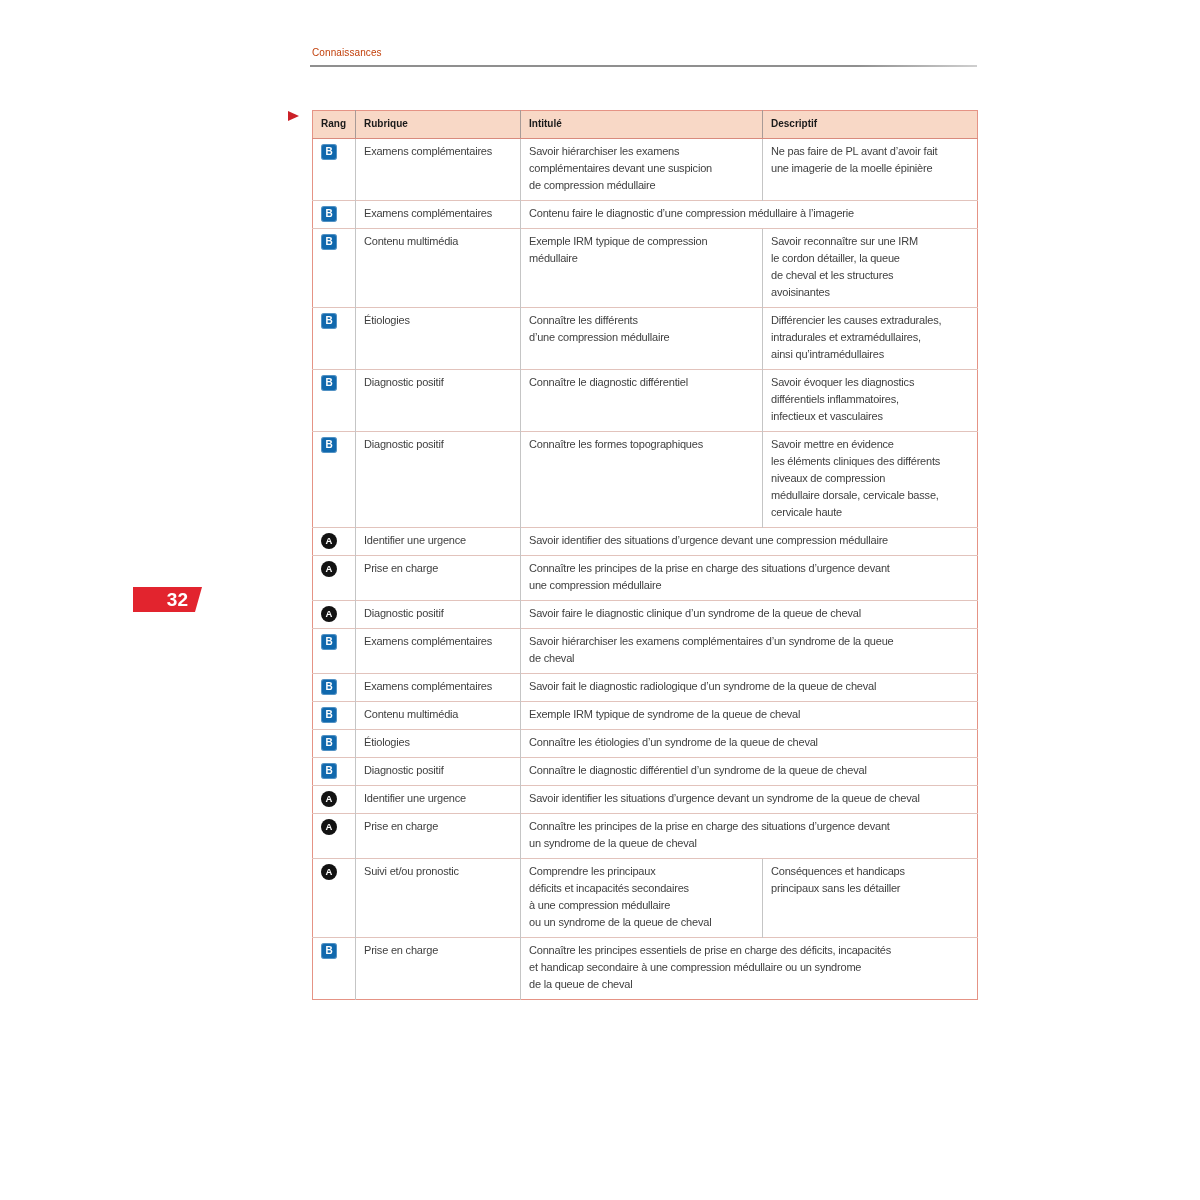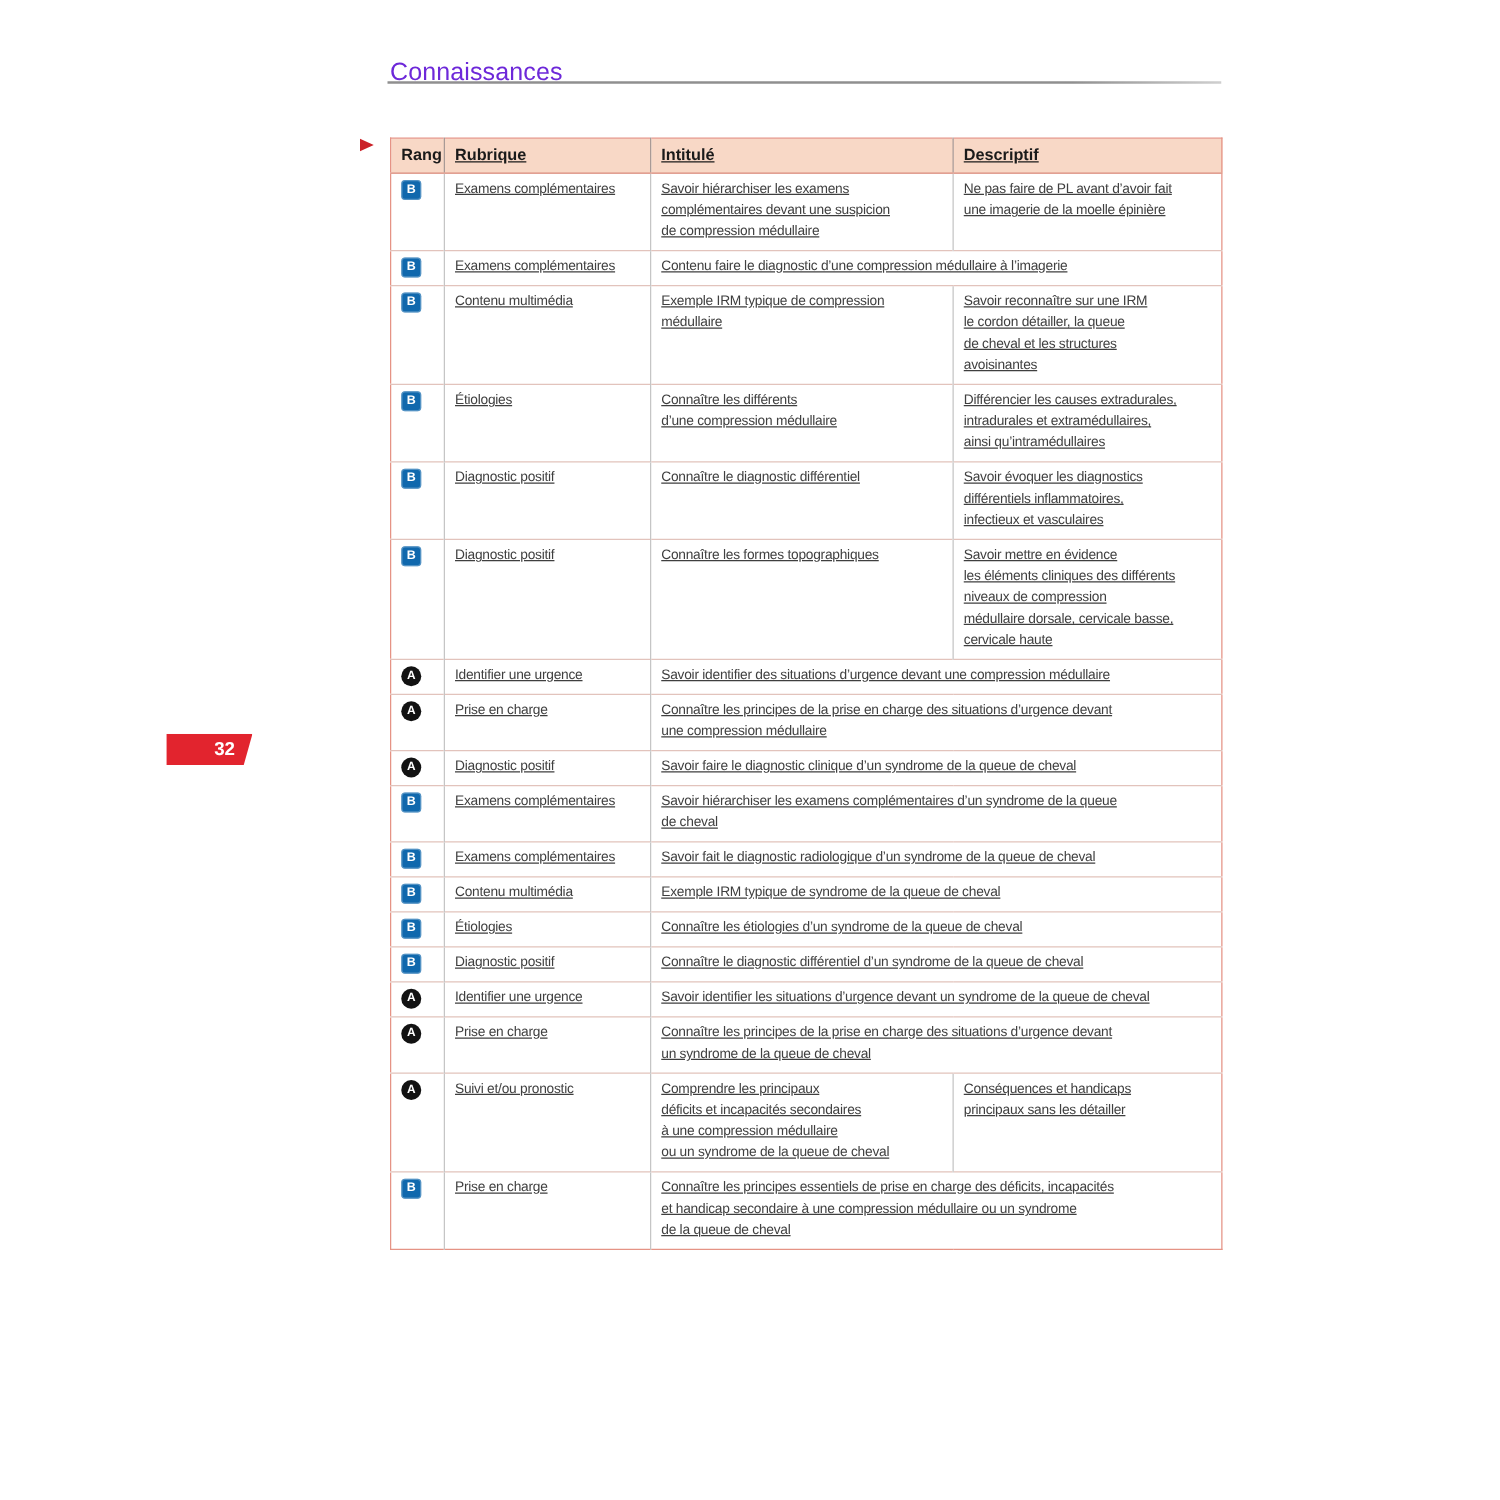--- a/index.html
+++ b/index.html
@@ -11,22 +11,22 @@
     background: #ffffff;
     font-family: "Liberation Sans", "DejaVu Sans", sans-serif;
     overflow: hidden;
   }
 
   
   .kicker {
     position: absolute;
     left: 312px;
     top: 47px;
-    font-size: 20px;
-    color: #6d28d9;
+    font-size: 10px;
+    color: #c2410c;
     letter-spacing: 0.1px;
   }
   .kicker-rule {
     position: absolute;
     left: 310px;
     top: 65px;
     width: 667px;
     height: 1.5px;
     background: linear-gradient(to right, #8f8f8f 82%, #cfcfcf 100%);
   }
@@ -46,57 +46,57 @@
   .page-box {
     position: absolute;
     left: 133px;
     top: 587px;
     width: 69px;
     height: 25px;
     background: var(--page-box-red, #e2242e);
     clip-path: polygon(0 0, 100% 0, calc(100% - 7px) 100%, 0 100%);
     color: #ffffff;
     font-weight: bold;
-    font-size: 15px;
+    font-size: 19px;
     line-height: 25px;
     text-align: right;
     padding-right: 14px;
   }
 
   
   .tbl-wrap { position: absolute; left: 312px; top: 110px; }
   table.tbl {
     border-collapse: collapse;
     table-layout: fixed;
     width: 665px;
     border: 1px solid var(--outer-border, #e59385);
   }
   table.tbl th {
     background: var(--header-bg, #f8d8c6);
     color: var(--header-text, #1a1a1a);
-    font-size: 13px;
+    font-size: 10px;
     font-weight: bold;
     text-align: left;
     padding: 5px 6px 6px 8px;
     line-height: 16px;
     border-bottom: 1px solid var(--header-rule, #d98b7e);
     margin-left: 20px;
   }
   table.tbl td {
     vertical-align: top;
     color: var(--text, #3f3f3f);
     font-size: 11px;
     line-height: 17px;
     letter-spacing: -0.2px;
     padding: 4px 6px 6px 8px;
     white-space: pre-line;
     border-top: 1px solid var(--row-sep, #e2c3bc);
   }
   table.tbl th + th,
-  table.tbl td + td { border-left: 1px solid var(--col-sep, #c3c3c3); text-decoration: underline; }
+  table.tbl td + td { border-left: 1px solid var(--col-sep, #c3c3c3); }
   table.tbl th + th { border-left-color: #a89a96; }
   td.c-rang { padding-top: 5px; padding-left: 7px; }
 
   .badge {
     display: inline-flex;
     width: 16px; height: 16px;
     align-items: center;
     justify-content: center;
     color: #ffffff;
     font-weight: bold;

